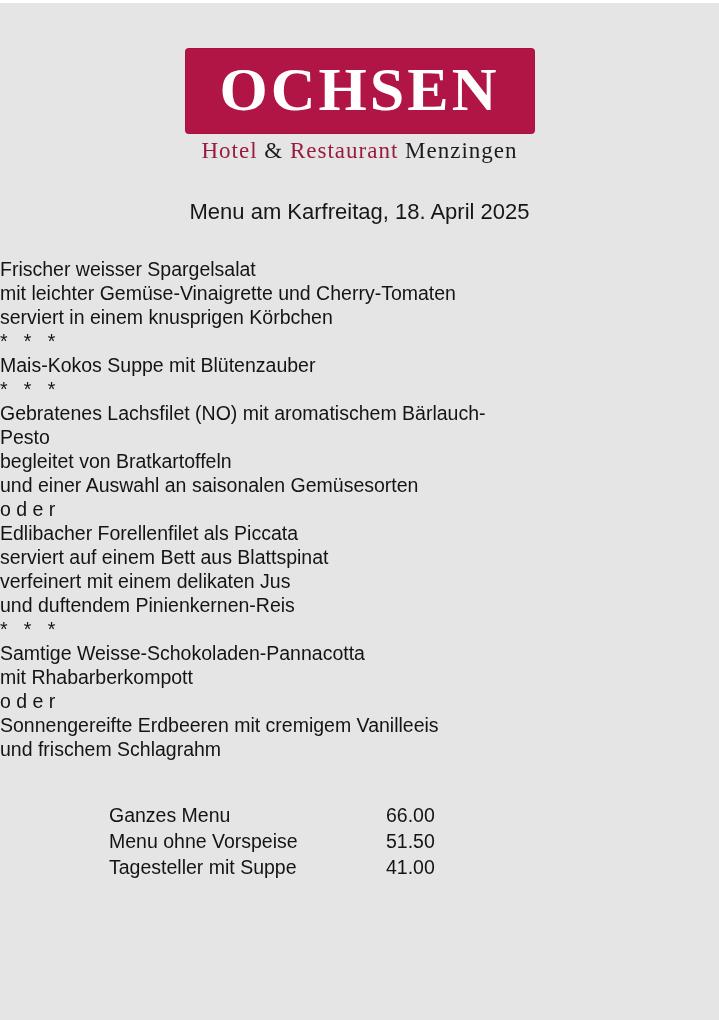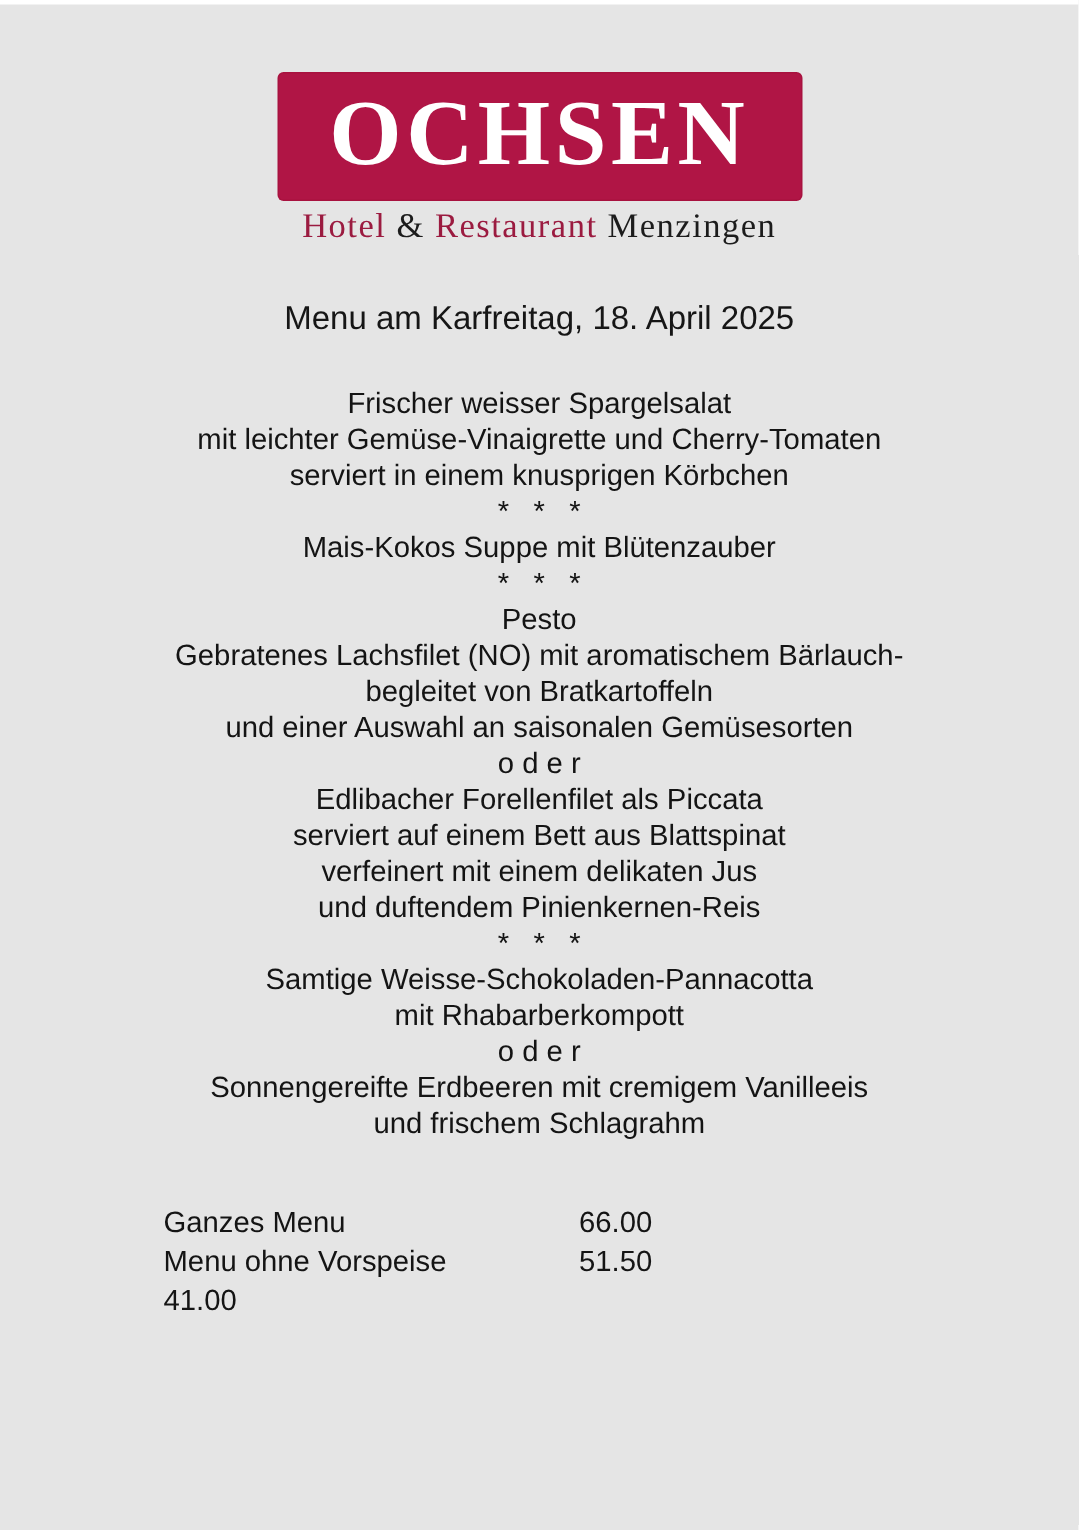--- a/index.html
+++ b/index.html
@@ -53,21 +53,20 @@
     font-size: 22px;
     line-height: 35px;
     font-weight: normal;
     color: #161616;
   }
   
   .menu-lines {
     margin-top: 28px;
   }
   .menu-lines .line {
-    text-align: center;
     font-size: 19.5px;
     line-height: 24px;
     height: 24px;
     white-space: pre;
     color: #141414;
   }
   
   .prices {
     margin-top: 41px;
     padding-left: 109px;
@@ -100,22 +99,22 @@
 
   <h1 class="title">Menu am Karfreitag, 18. April 2025</h1>
 
   <section class="menu-lines">
     <div class="line">Frischer weisser Spargelsalat</div>
     <div class="line">mit leichter Gemüse-Vinaigrette und Cherry-Tomaten</div>
     <div class="line">serviert in einem knusprigen Körbchen</div>
     <div class="line">*   *   *</div>
     <div class="line">Mais-Kokos Suppe mit Blütenzauber</div>
     <div class="line">*   *   *</div>
+    <div class="line">Gebratenes Lachsfilet (NO) mit aromatischem Bärlauch-</div>
     <div class="line">Pesto</div>
-    <div class="line">Gebratenes Lachsfilet (NO) mit aromatischem Bärlauch-</div>
     <div class="line">begleitet von Bratkartoffeln</div>
     <div class="line">und einer Auswahl an saisonalen Gemüsesorten</div>
     <div class="line">o d e r</div>
     <div class="line">Edlibacher Forellenfilet als Piccata</div>
     <div class="line">serviert auf einem Bett aus Blattspinat</div>
     <div class="line">verfeinert mit einem delikaten Jus</div>
     <div class="line">und duftendem Pinienkernen-Reis</div>
     <div class="line">*   *   *</div>
     <div class="line">Samtige Weisse-Schokoladen-Pannacotta</div>
     <div class="line">mit Rhabarberkompott</div>
@@ -127,17 +126,18 @@
   <section class="prices">
     <div class="price-row">
       <span class="price-label">Ganzes Menu</span>
       <span class="price-value">66.00</span>
     </div>
     <div class="price-row">
       <span class="price-label">Menu ohne Vorspeise</span>
       <span class="price-value">51.50</span>
     </div>
     <div class="price-row">
+      <span class="price-label">Tagesteller mit Suppe</span>
       <span class="price-value">41.00</span>
     </div>
   </section>
 
 </div>
 
 </body></html>

